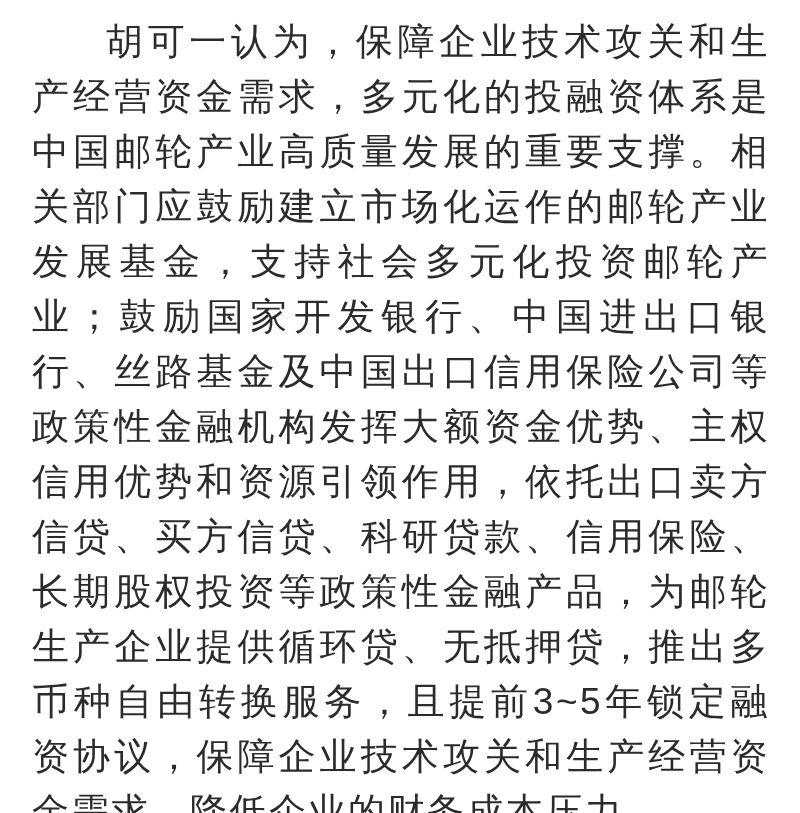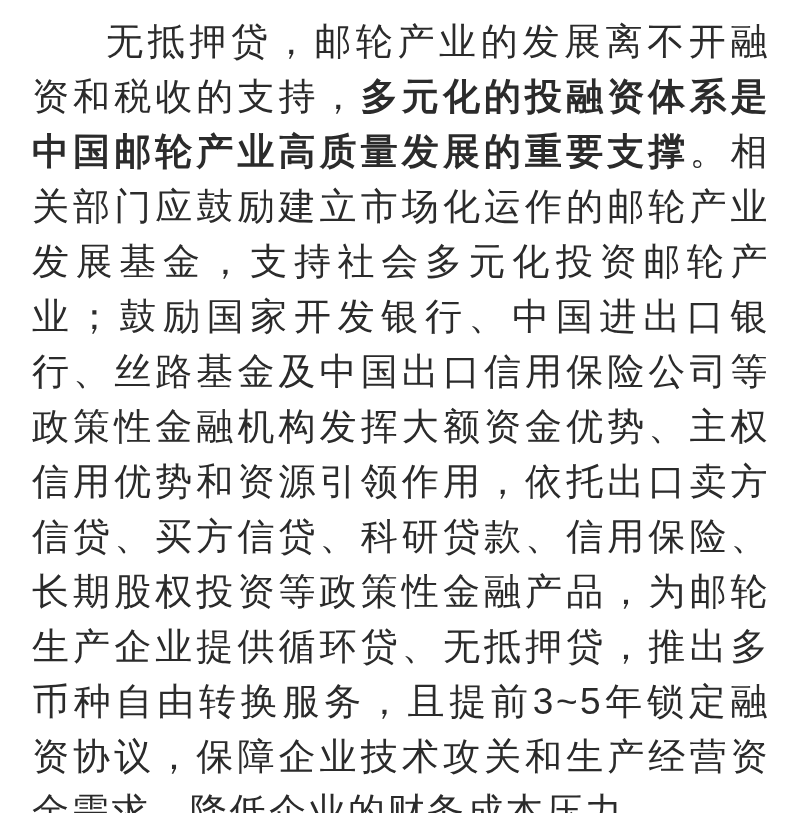--- a/index.html
+++ b/index.html
@@ -22,21 +22,21 @@
     line-height: 55px;
     letter-spacing: 2.5px;
     color: #2b2b2b;
     text-align: justify;
     text-justify: inter-ideograph;
     text-indent: 2em;
     font-weight: 400;
     word-break: break-all;
   }
   .bold-segment {
-    font-weight: 700;
+    font-weight: 400;
   }
 </style>
 </head>
 <body>
 
 <div class="page">
-  <p class="article-paragraph"><span>无抵押贷，邮轮产业的发展离不开融资和税收的支持，</span><span class="bold-segment">多元化的投融资体系是中国邮轮产业高质量发展的重要支撑</span><span>。相关部门应鼓励建立市场化运作的邮轮产业发展基金，支持社会多元化投资邮轮产业；鼓励国家开发银行、中国进出口银行、丝路基金及中国出口信用保险公司等政策性金融机构发挥大额资金优势、主权信用优势和资源引领作用，依托出口卖方信贷、买方信贷、科研贷款、信用保险、长期股权投资等政策性金融产品，为邮轮生产企业提供循环贷、无抵押贷，推出多币种自由转换服务，且提前3~5年锁定融资协议，保障企业技术攻关和生产经营资金需求，降低企业的财务成本压力。</span></p>
+  <p class="article-paragraph"><span>胡可一认为，保障企业技术攻关和生产经营资金需求，</span><span class="bold-segment">多元化的投融资体系是中国邮轮产业高质量发展的重要支撑</span><span>。相关部门应鼓励建立市场化运作的邮轮产业发展基金，支持社会多元化投资邮轮产业；鼓励国家开发银行、中国进出口银行、丝路基金及中国出口信用保险公司等政策性金融机构发挥大额资金优势、主权信用优势和资源引领作用，依托出口卖方信贷、买方信贷、科研贷款、信用保险、长期股权投资等政策性金融产品，为邮轮生产企业提供循环贷、无抵押贷，推出多币种自由转换服务，且提前3~5年锁定融资协议，保障企业技术攻关和生产经营资金需求，降低企业的财务成本压力。</span></p>
 </div>
 
 </body></html>

